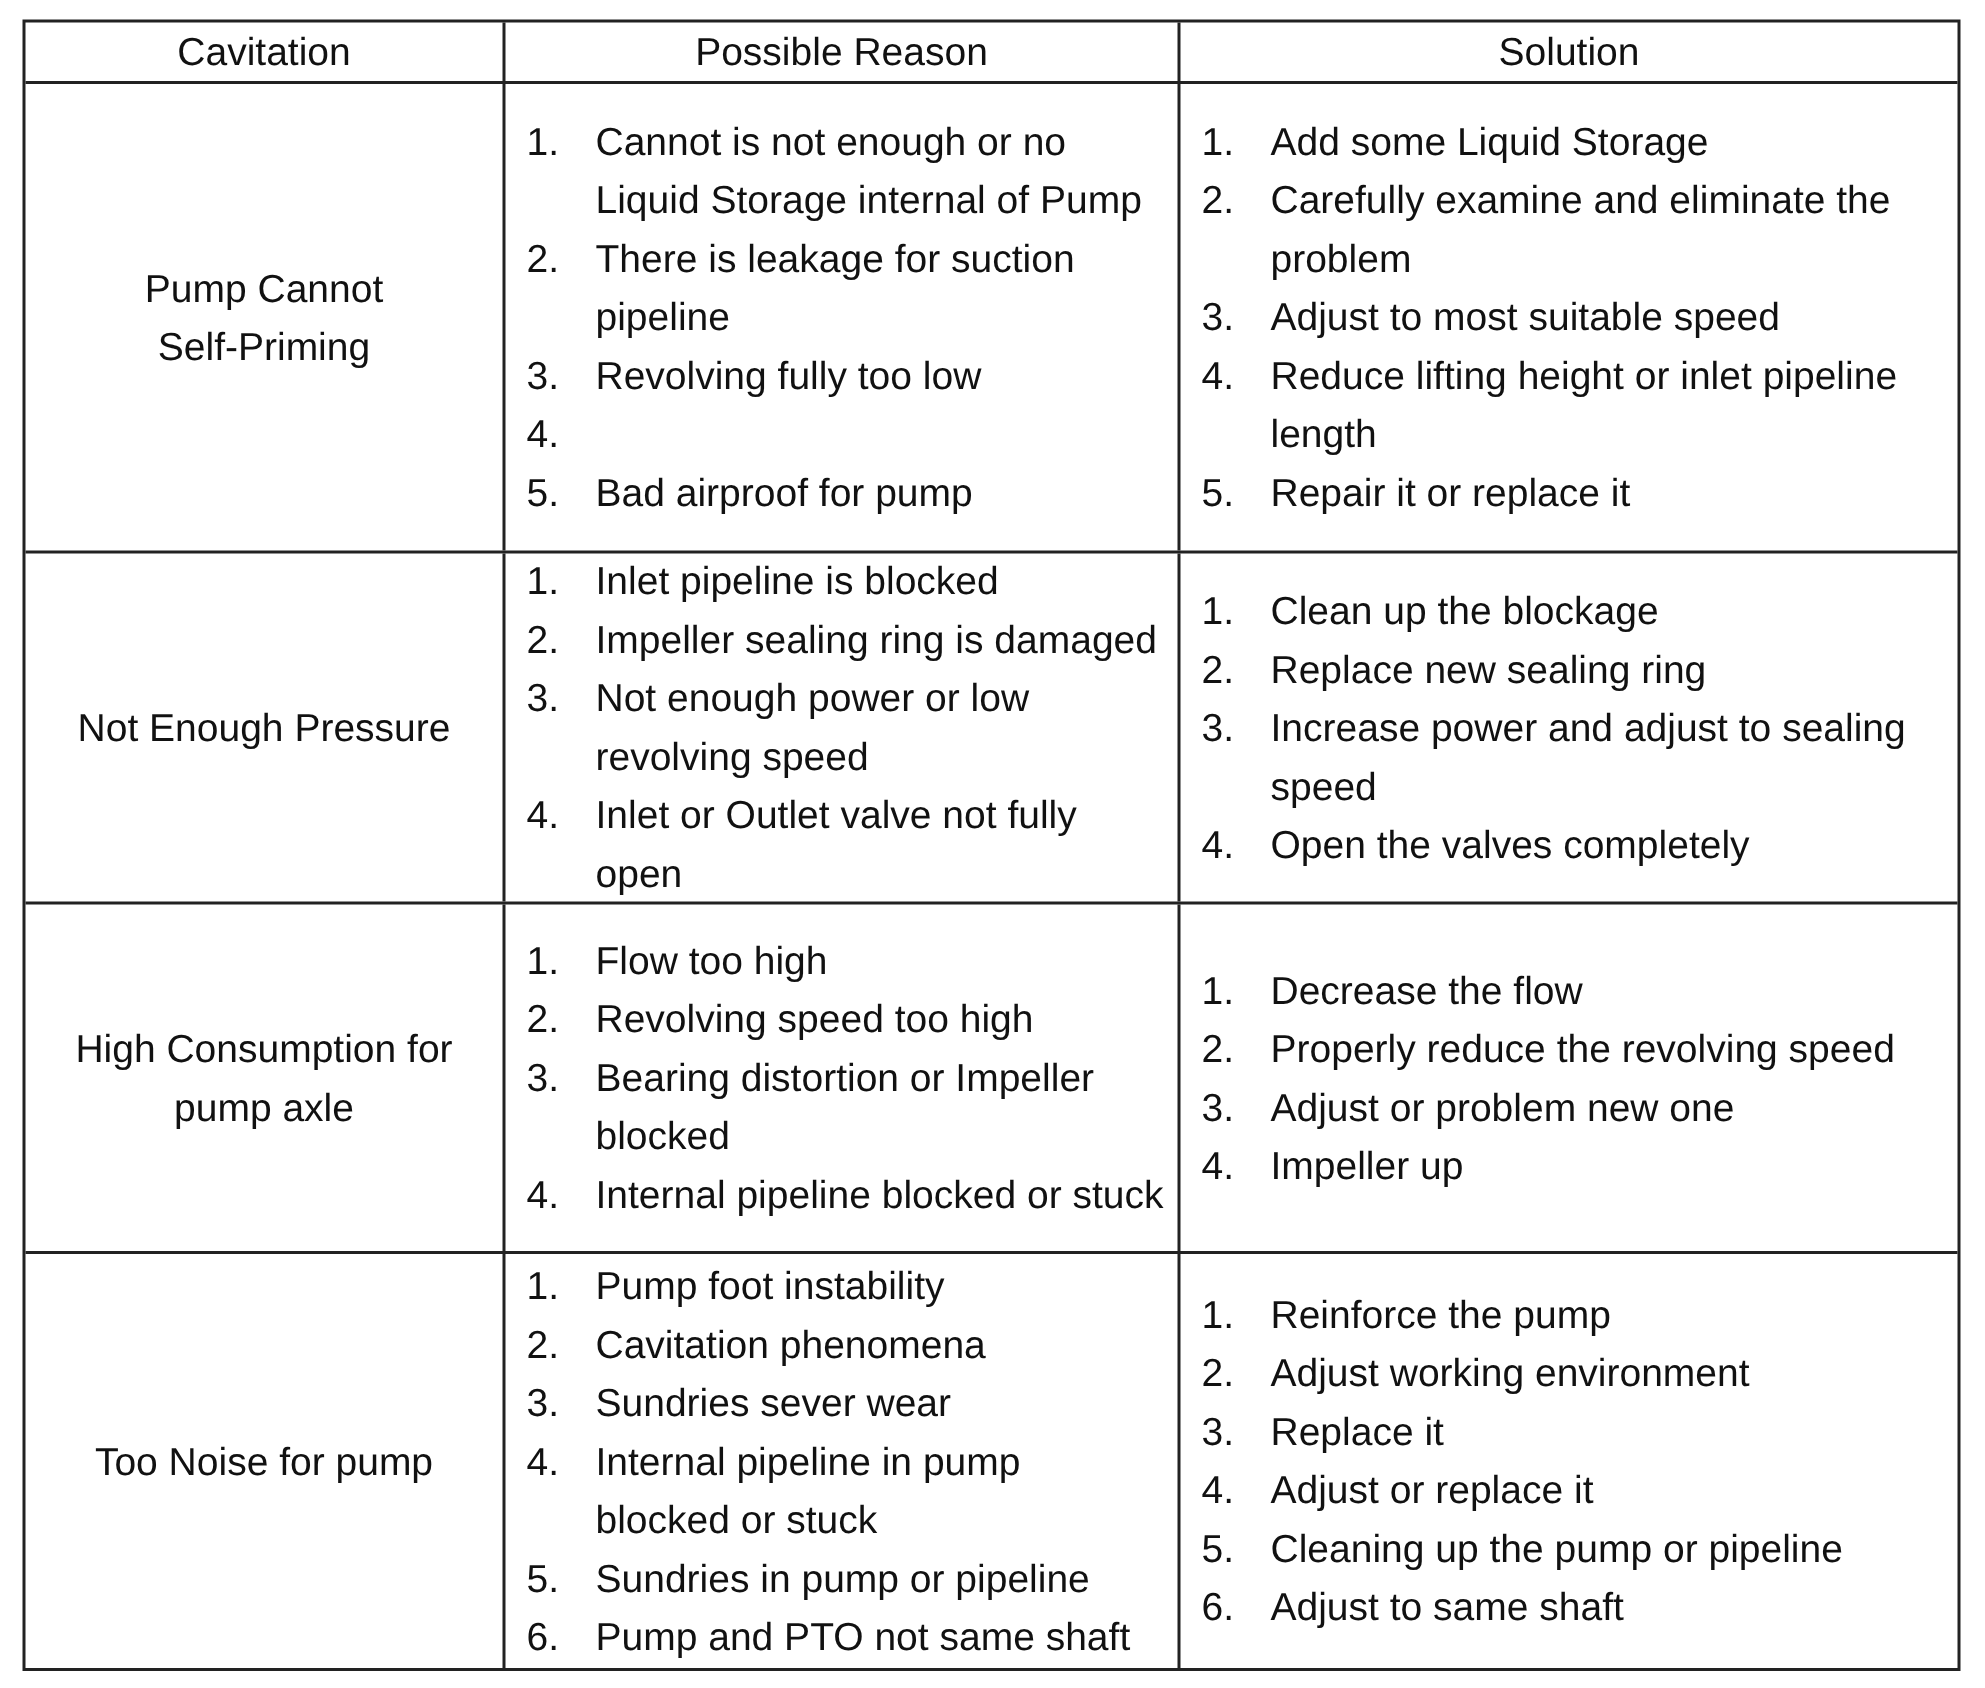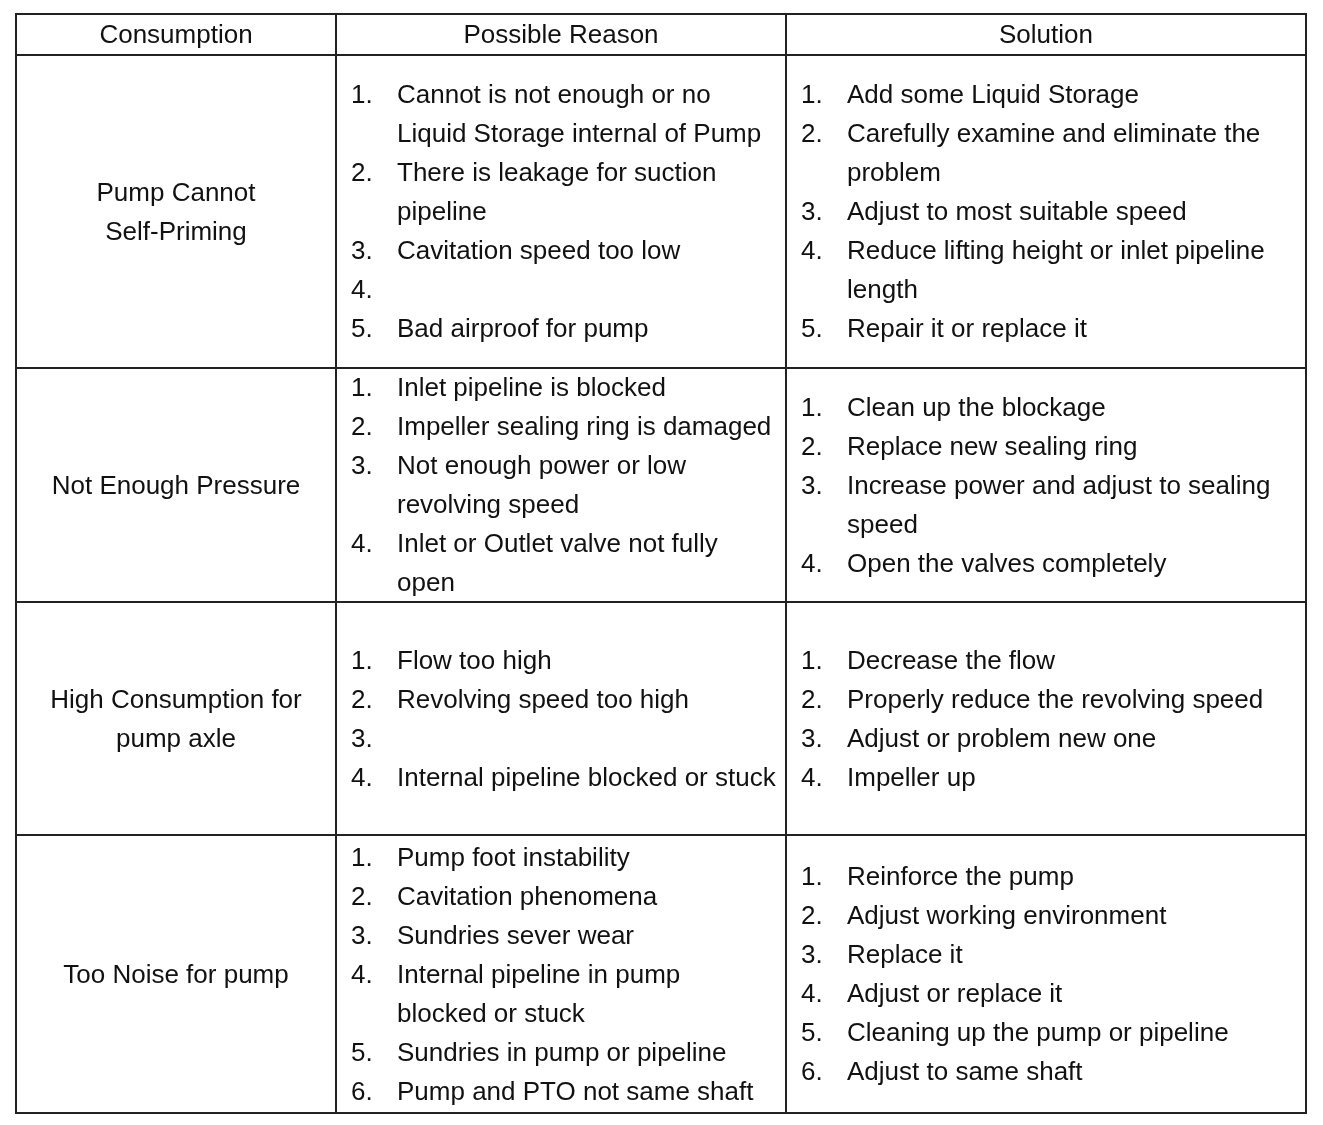--- a/index.html
+++ b/index.html
@@ -96,40 +96,40 @@
   .li .txt {
     flex: 1 1 auto;
   }
 </style>
 </head>
 <body>
 
 <div class="page">
   <div class="ttable">
     <div class="trow header-row">
-      <div class="cell hcell">Consumption</div>
+      <div class="cell hcell">Cavitation</div>
       <div class="cell hcell">Possible Reason</div>
       <div class="cell hcell">Solution</div>
     </div>
     <div id="rows-container">
         <div class="trow">
           <div class="cell malf-cell">Pump Cannot
 Self-Priming</div>
           <div class="cell list-cell">
             <div class="li">
               <span class="num">1.</span>
               <span class="txt">Cannot is not enough or no Liquid Storage internal of Pump</span>
             </div>
             <div class="li">
               <span class="num">2.</span>
               <span class="txt">There is leakage for suction pipeline</span>
             </div>
             <div class="li">
               <span class="num">3.</span>
-              <span class="txt">Cavitation speed too low</span>
+              <span class="txt">Revolving fully too low</span>
             </div>
             <div class="li">
               <span class="num">4.</span>
             </div>
             <div class="li">
               <span class="num">5.</span>
               <span class="txt">Bad airproof for pump</span>
             </div>
           </div>
           <div class="cell list-cell">
@@ -201,20 +201,21 @@
             <div class="li">
               <span class="num">1.</span>
               <span class="txt">Flow too high</span>
             </div>
             <div class="li">
               <span class="num">2.</span>
               <span class="txt">Revolving speed too high</span>
             </div>
             <div class="li">
               <span class="num">3.</span>
+              <span class="txt">Bearing distortion or Impeller blocked</span>
             </div>
             <div class="li">
               <span class="num">4.</span>
               <span class="txt">Internal pipeline blocked or stuck</span>
             </div>
           </div>
           <div class="cell list-cell">
             <div class="li">
               <span class="num">1.</span>
               <span class="txt">Decrease the flow</span>

